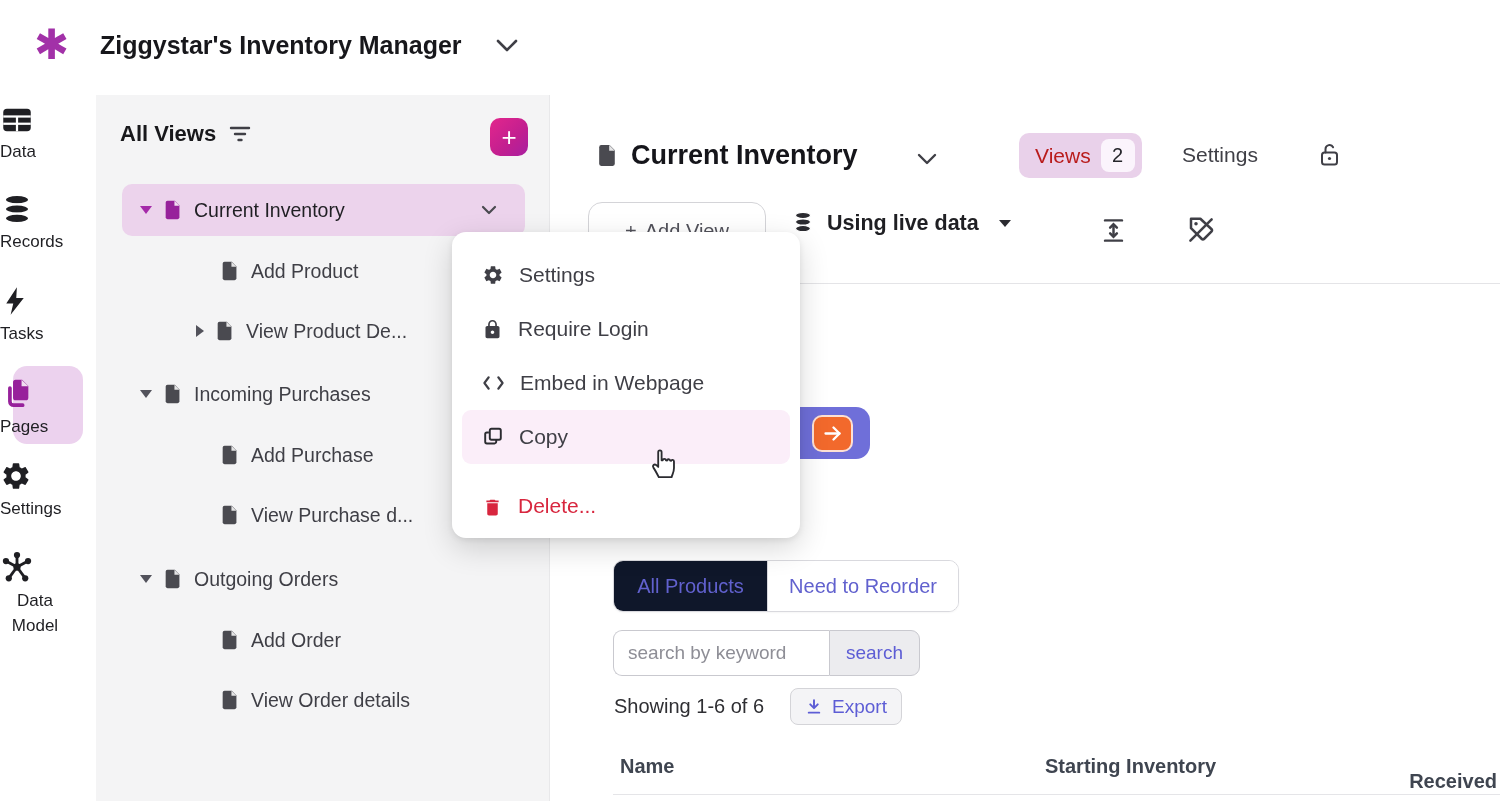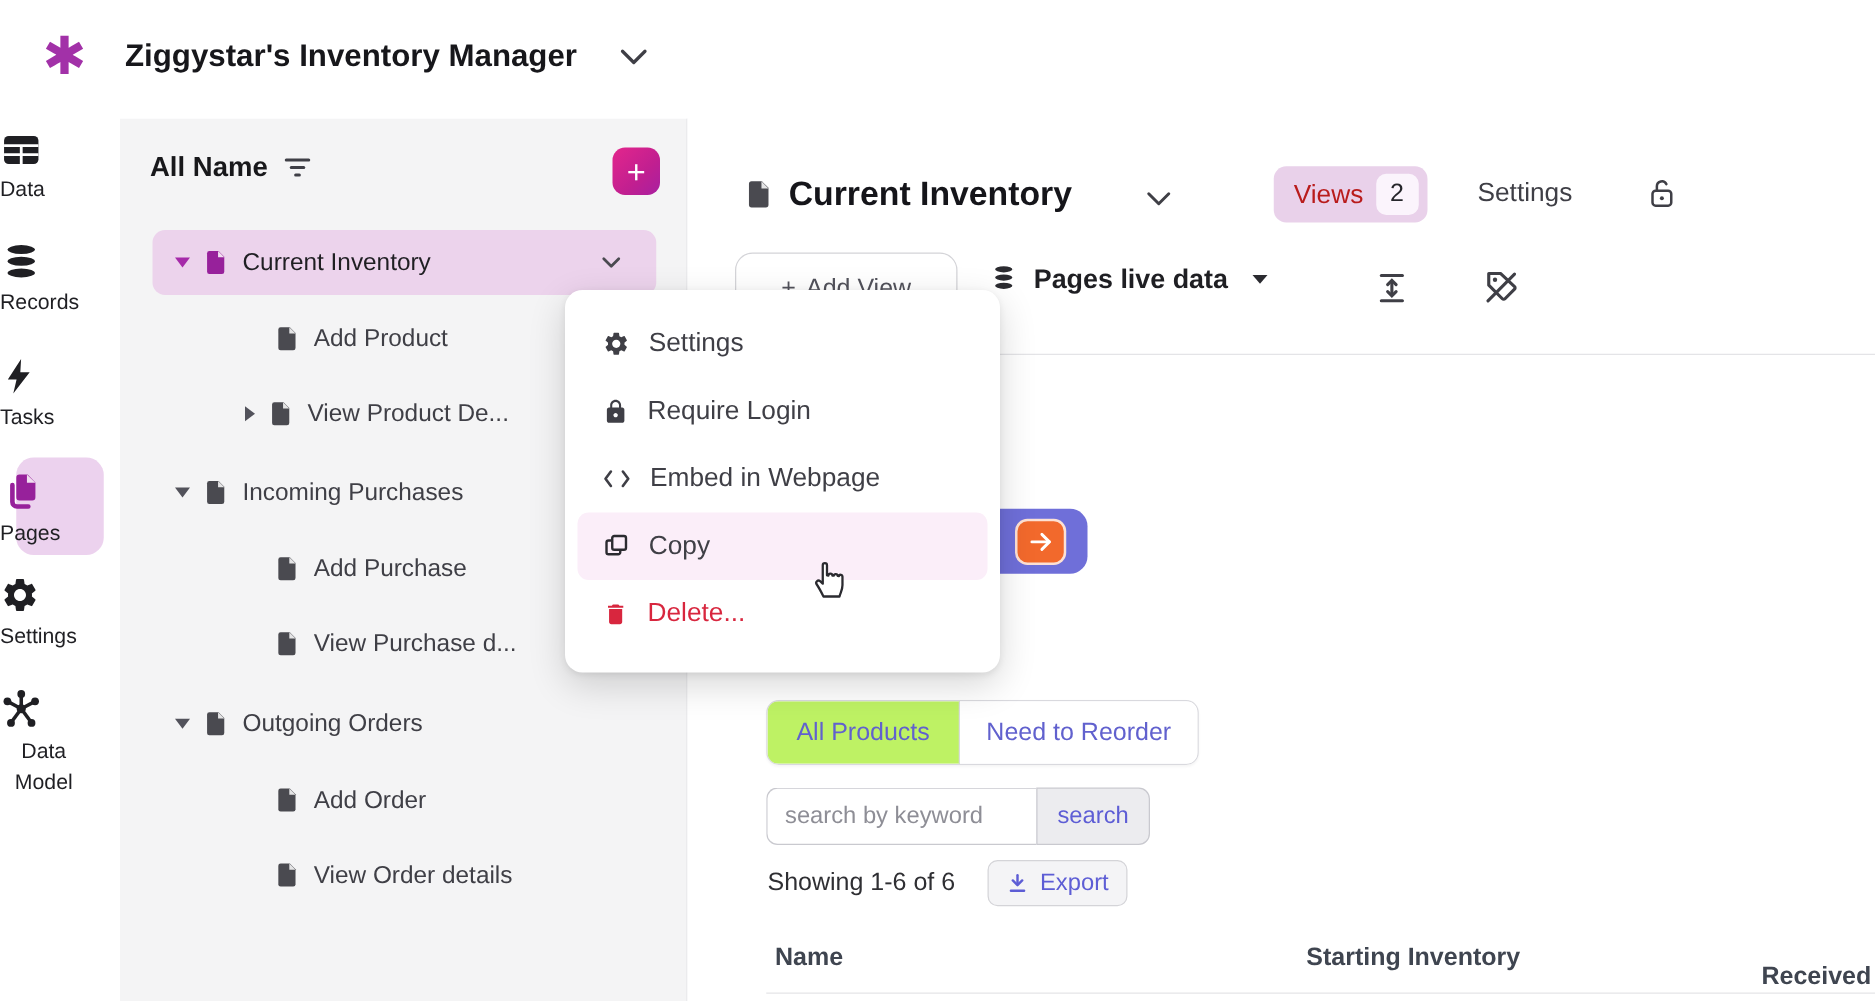--- a/index.html
+++ b/index.html
@@ -60,21 +60,21 @@
   .tool-ic { position:absolute; cursor:pointer; }
   .toolbar-divider { position:absolute; left:0px; top:188px; width:950px; height:1px; background:#e4e4e7; }
 
   
   .submit-row-btn { position:absolute; left:140px; top:312px; width:180px; height:52px; background:#6f6fd9; border-radius:14px; z-index:1; }
   .submit-arrow { position:absolute; left:122px; top:8px; width:41px; height:37px; background:#f2692c; border:2px solid rgba(255,255,255,.8); border-radius:10px;
     display:flex; align-items:center; justify-content:center; cursor:pointer; }
 
   .tabs { position:absolute; left:63px; top:465px; display:flex; border:1px solid #d9d9de; border-radius:10px; overflow:hidden; box-shadow:0 1px 2px rgba(0,0,0,.04); }
   .tab { height:50px; display:flex; align-items:center; justify-content:center; font-size:20px; color:#6161ce; cursor:pointer; background:#fff; }
-  .tab.active { background:#bef264; }
+  .tab.active { background:#0f172a; }
   .tab1 { width:154px; border-right:1px solid #d9d9de; }
   .tab2 { width:190px; }
 
   .search-wrap { position:absolute; left:63px; top:535px; display:flex; }
   .search-input { width:216px; height:46px; border:1px solid #c9c9cf; border-right:none; border-radius:9px 0 0 9px; padding:0 14px; font-size:19px; color:#333; outline:none; font-family:"Liberation Sans",sans-serif; background:#fff; }
   .search-input::placeholder { color:#8e8e96; }
   .search-btn { width:91px; height:46px; background:#ececef; border:1px solid #c9c9cf; border-radius:0 9px 9px 0; font-size:19px; color:#5d5dd5; cursor:pointer; font-family:"Liberation Sans",sans-serif; }
 
   .showing { position:absolute; left:64px; top:600px; font-size:20px; color:#2f2f33; }
   .export-btn { position:absolute; left:240px; top:593px; height:37px; padding:0 14px; background:#f4f4f6; border:1px solid #d4d4d8; border-radius:8px;
@@ -84,21 +84,21 @@
   .th-name { left:70px; }
   .th-start { left:495px; }
   .th-recv { right:3px;margin-top:15px; }
   .table-divider { position:absolute; left:63px; top:699px; width:887px; height:1px; background:#e5e5e8; }
 
   
   .ctx-menu { position:absolute; left:452px; top:232px; width:348px; height:306px; background:#fff; border-radius:14px;
     box-shadow:0 10px 30px rgba(0,0,0,.16), 0 2px 6px rgba(0,0,0,.08); z-index:20; padding-top:16px; }
   .ctx-item { height:54px; margin:0 10px; border-radius:9px; display:flex; align-items:center; gap:15px; padding-left:20px; font-size:21px; color:#3f3f46; cursor:pointer; }
   .ctx-item.hover { background:#fbeef9; }
-  .ctx-item.danger { color:#d8263e; }
+  .ctx-item.danger { color:#d8263e;align-items:flex-end; }
   .ctx-item svg { flex:0 0 auto; }
 
   .cursor-svg { position:absolute; left:646px; top:442px; z-index:30; pointer-events:none; }
 
   .ic { fill:#1f1f23; }
   .st { fill:none; stroke:#3f3f46; stroke-width:2; stroke-linecap:round; stroke-linejoin:round; }
 </style>
 </head>
 <body>
 
@@ -184,21 +184,21 @@
           <circle cx="19.8" cy="7.8" r="2.2" class="ic"></circle>
           <circle cx="6.2" cy="20" r="2.2" class="ic"></circle>
           <circle cx="17.8" cy="20" r="2.2" class="ic"></circle>
         </svg>
       <span class="lbl" style="width:70px">Data Model</span>
     </div>
   </div>
 
   <div class="pages-panel">
     <div class="pages-head">
-      <span class="t">All Name</span>
+      <span class="t">All Views</span>
       <svg width="24" height="20" viewBox="0 0 24 20">
           <g stroke="#3f3f46" stroke-width="2.4" stroke-linecap="round">
             <line x1="3" y1="4" x2="21" y2="4"></line>
             <line x1="7" y1="10" x2="17" y2="10"></line>
             <line x1="10.5" y1="16" x2="13.5" y2="16"></line>
           </g>
         </svg>
     </div>
     <button class="add-page-btn">+</button>
 
@@ -294,21 +294,21 @@
       <span>+</span>
       <span>Add View</span>
     </div>
 
     <div class="live-data">
       <svg width="20" height="26" viewBox="0 0 20 24">
           <ellipse cx="10" cy="4.4" rx="7.5" ry="3.1" fill="#2b2b30" stroke="#fff" stroke-width="1.2"></ellipse>
           <ellipse cx="10" cy="11" rx="7.5" ry="3.1" fill="#2b2b30" stroke="#fff" stroke-width="1.2"></ellipse>
           <ellipse cx="10" cy="17.6" rx="7.5" ry="3.1" fill="#2b2b30" stroke="#fff" stroke-width="1.2"></ellipse>
         </svg>
-      <span class="t">Pages live data</span>
+      <span class="t">Using live data</span>
       <span class="live-caret"></span>
     </div>
 
     <svg class="tool-ic" style="left:550px;top:122px" width="27" height="27" viewBox="0 0 24 24">
         <g stroke="#3f3f46" stroke-width="2.2" stroke-linecap="round" fill="none">
           <line x1="4.5" y1="3" x2="19.5" y2="3"></line>
           <line x1="4.5" y1="21" x2="19.5" y2="21"></line>
           <line x1="12" y1="7.5" x2="12" y2="16.5"></line>
           <polyline points="9,9.5 12,6.5 15,9.5"></polyline>
           <polyline points="9,14.5 12,17.5 15,14.5"></polyline>

